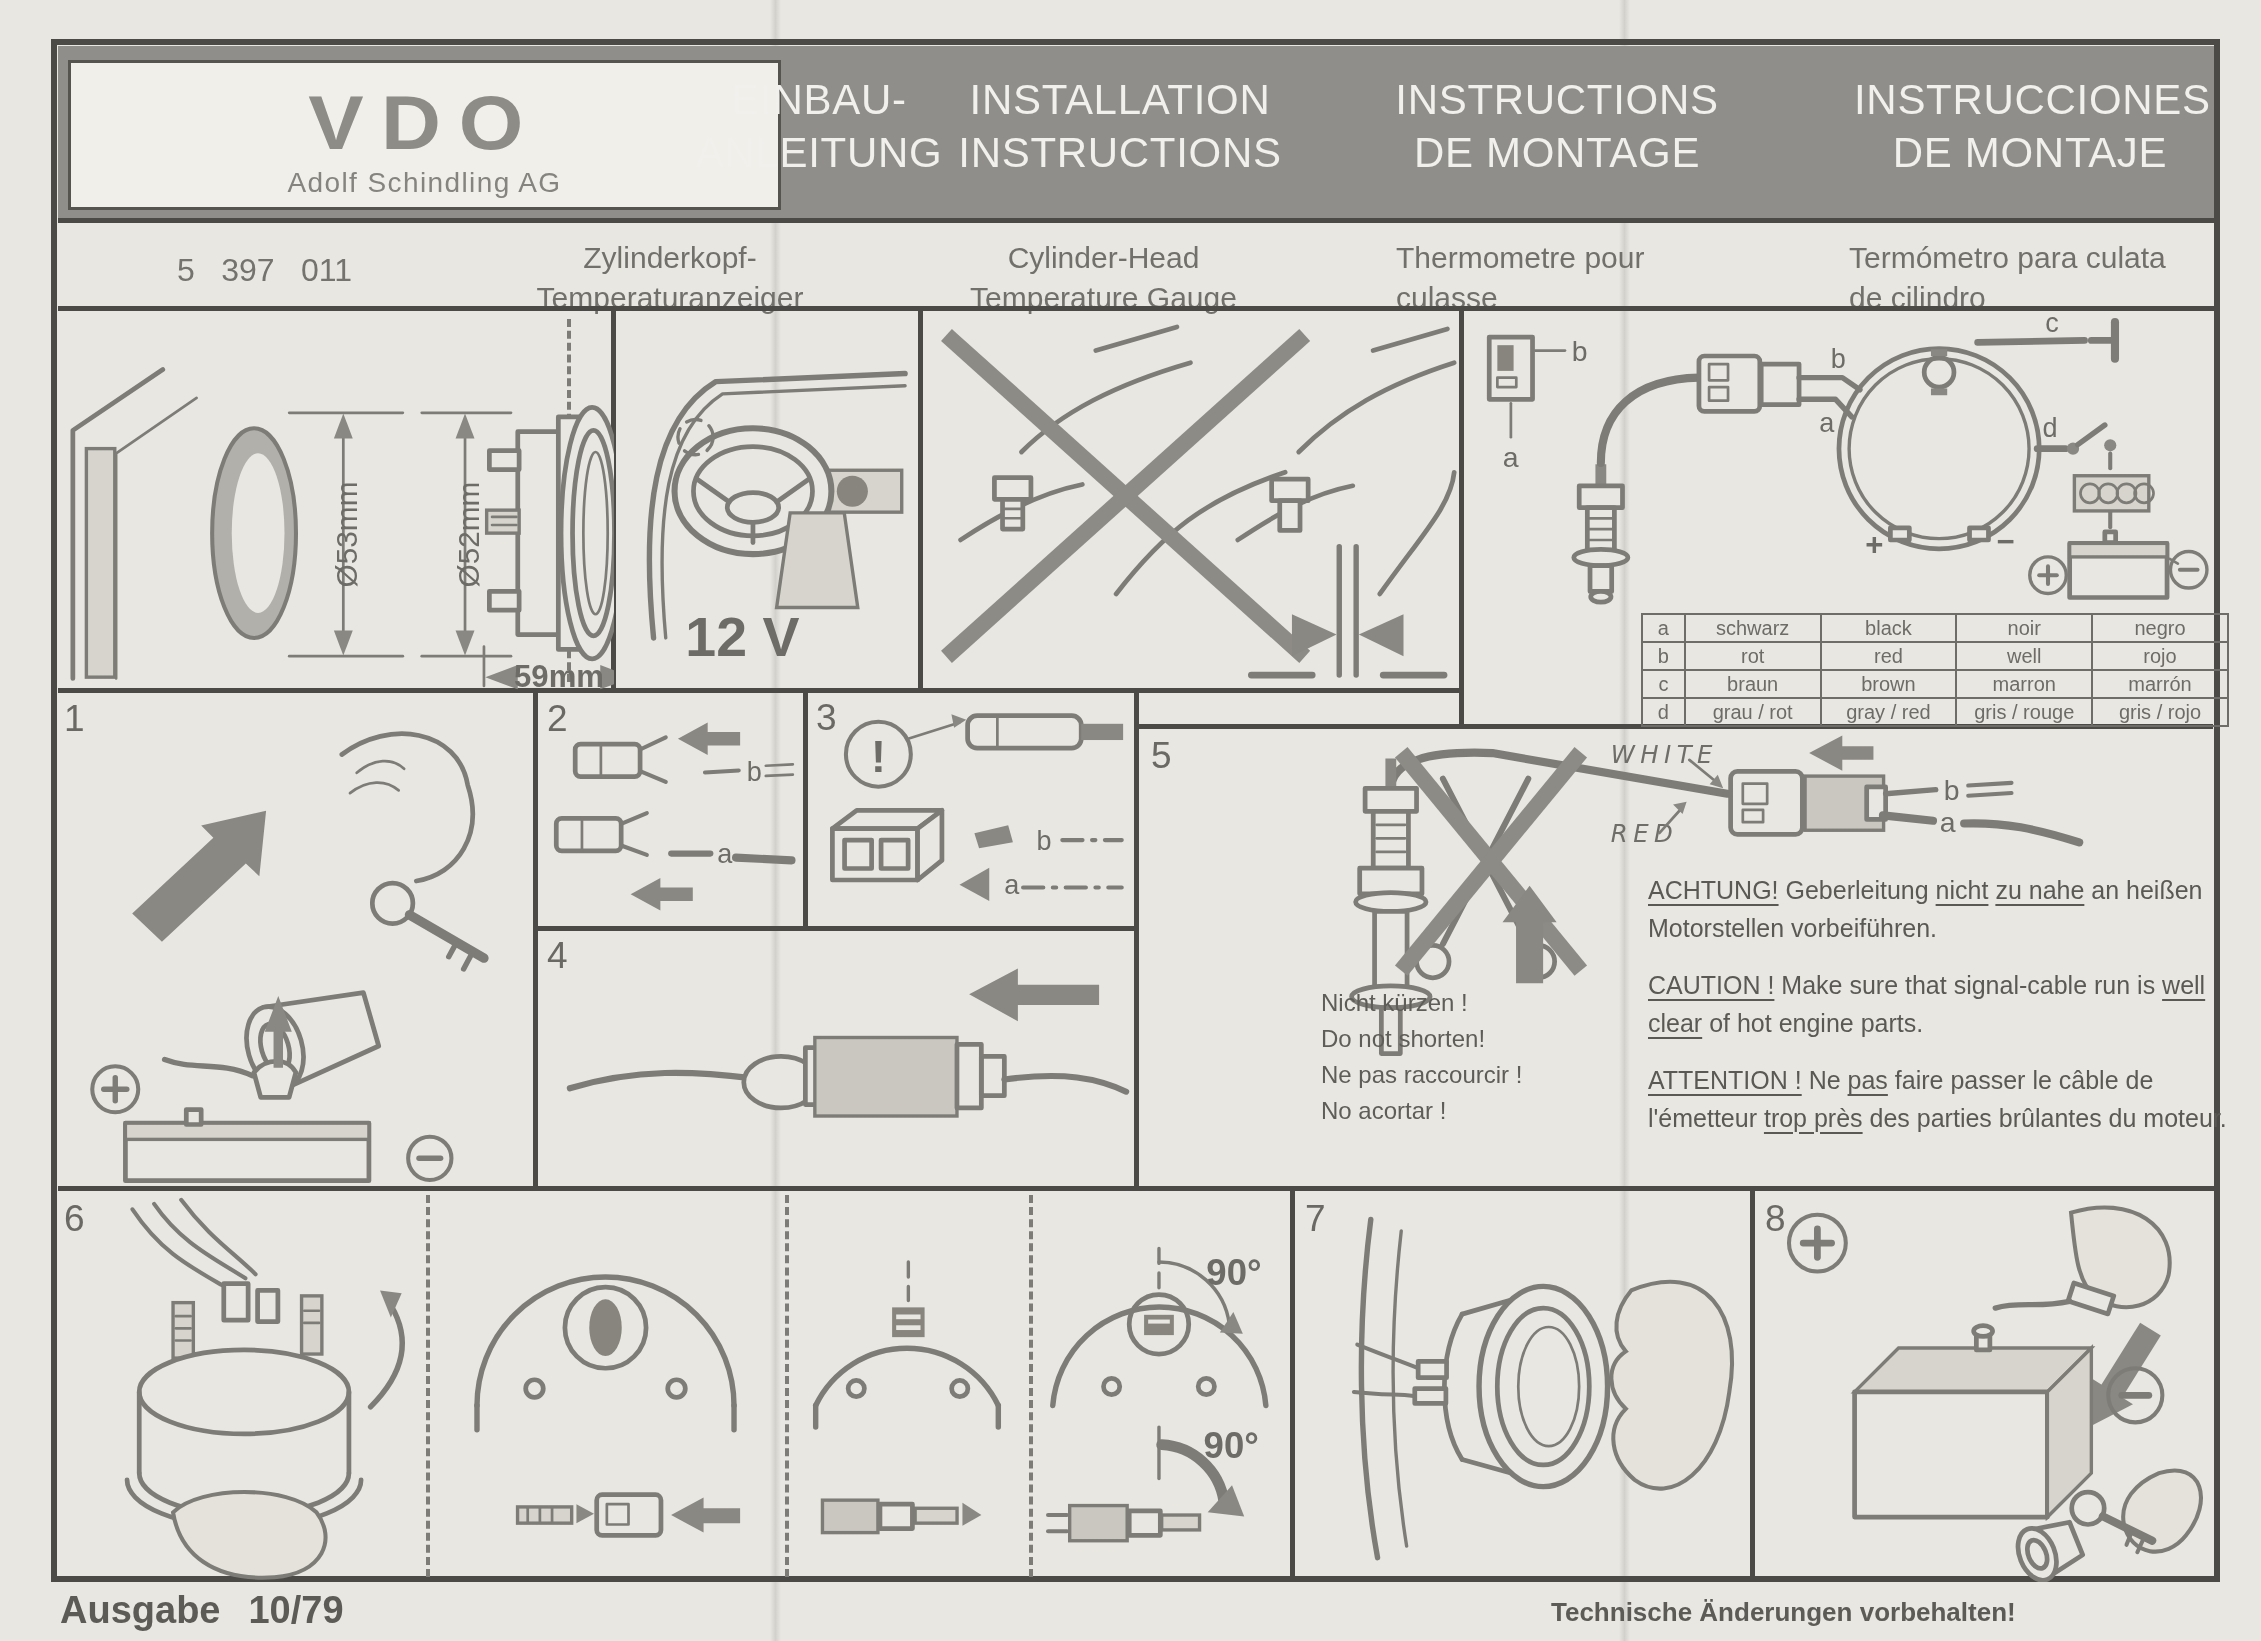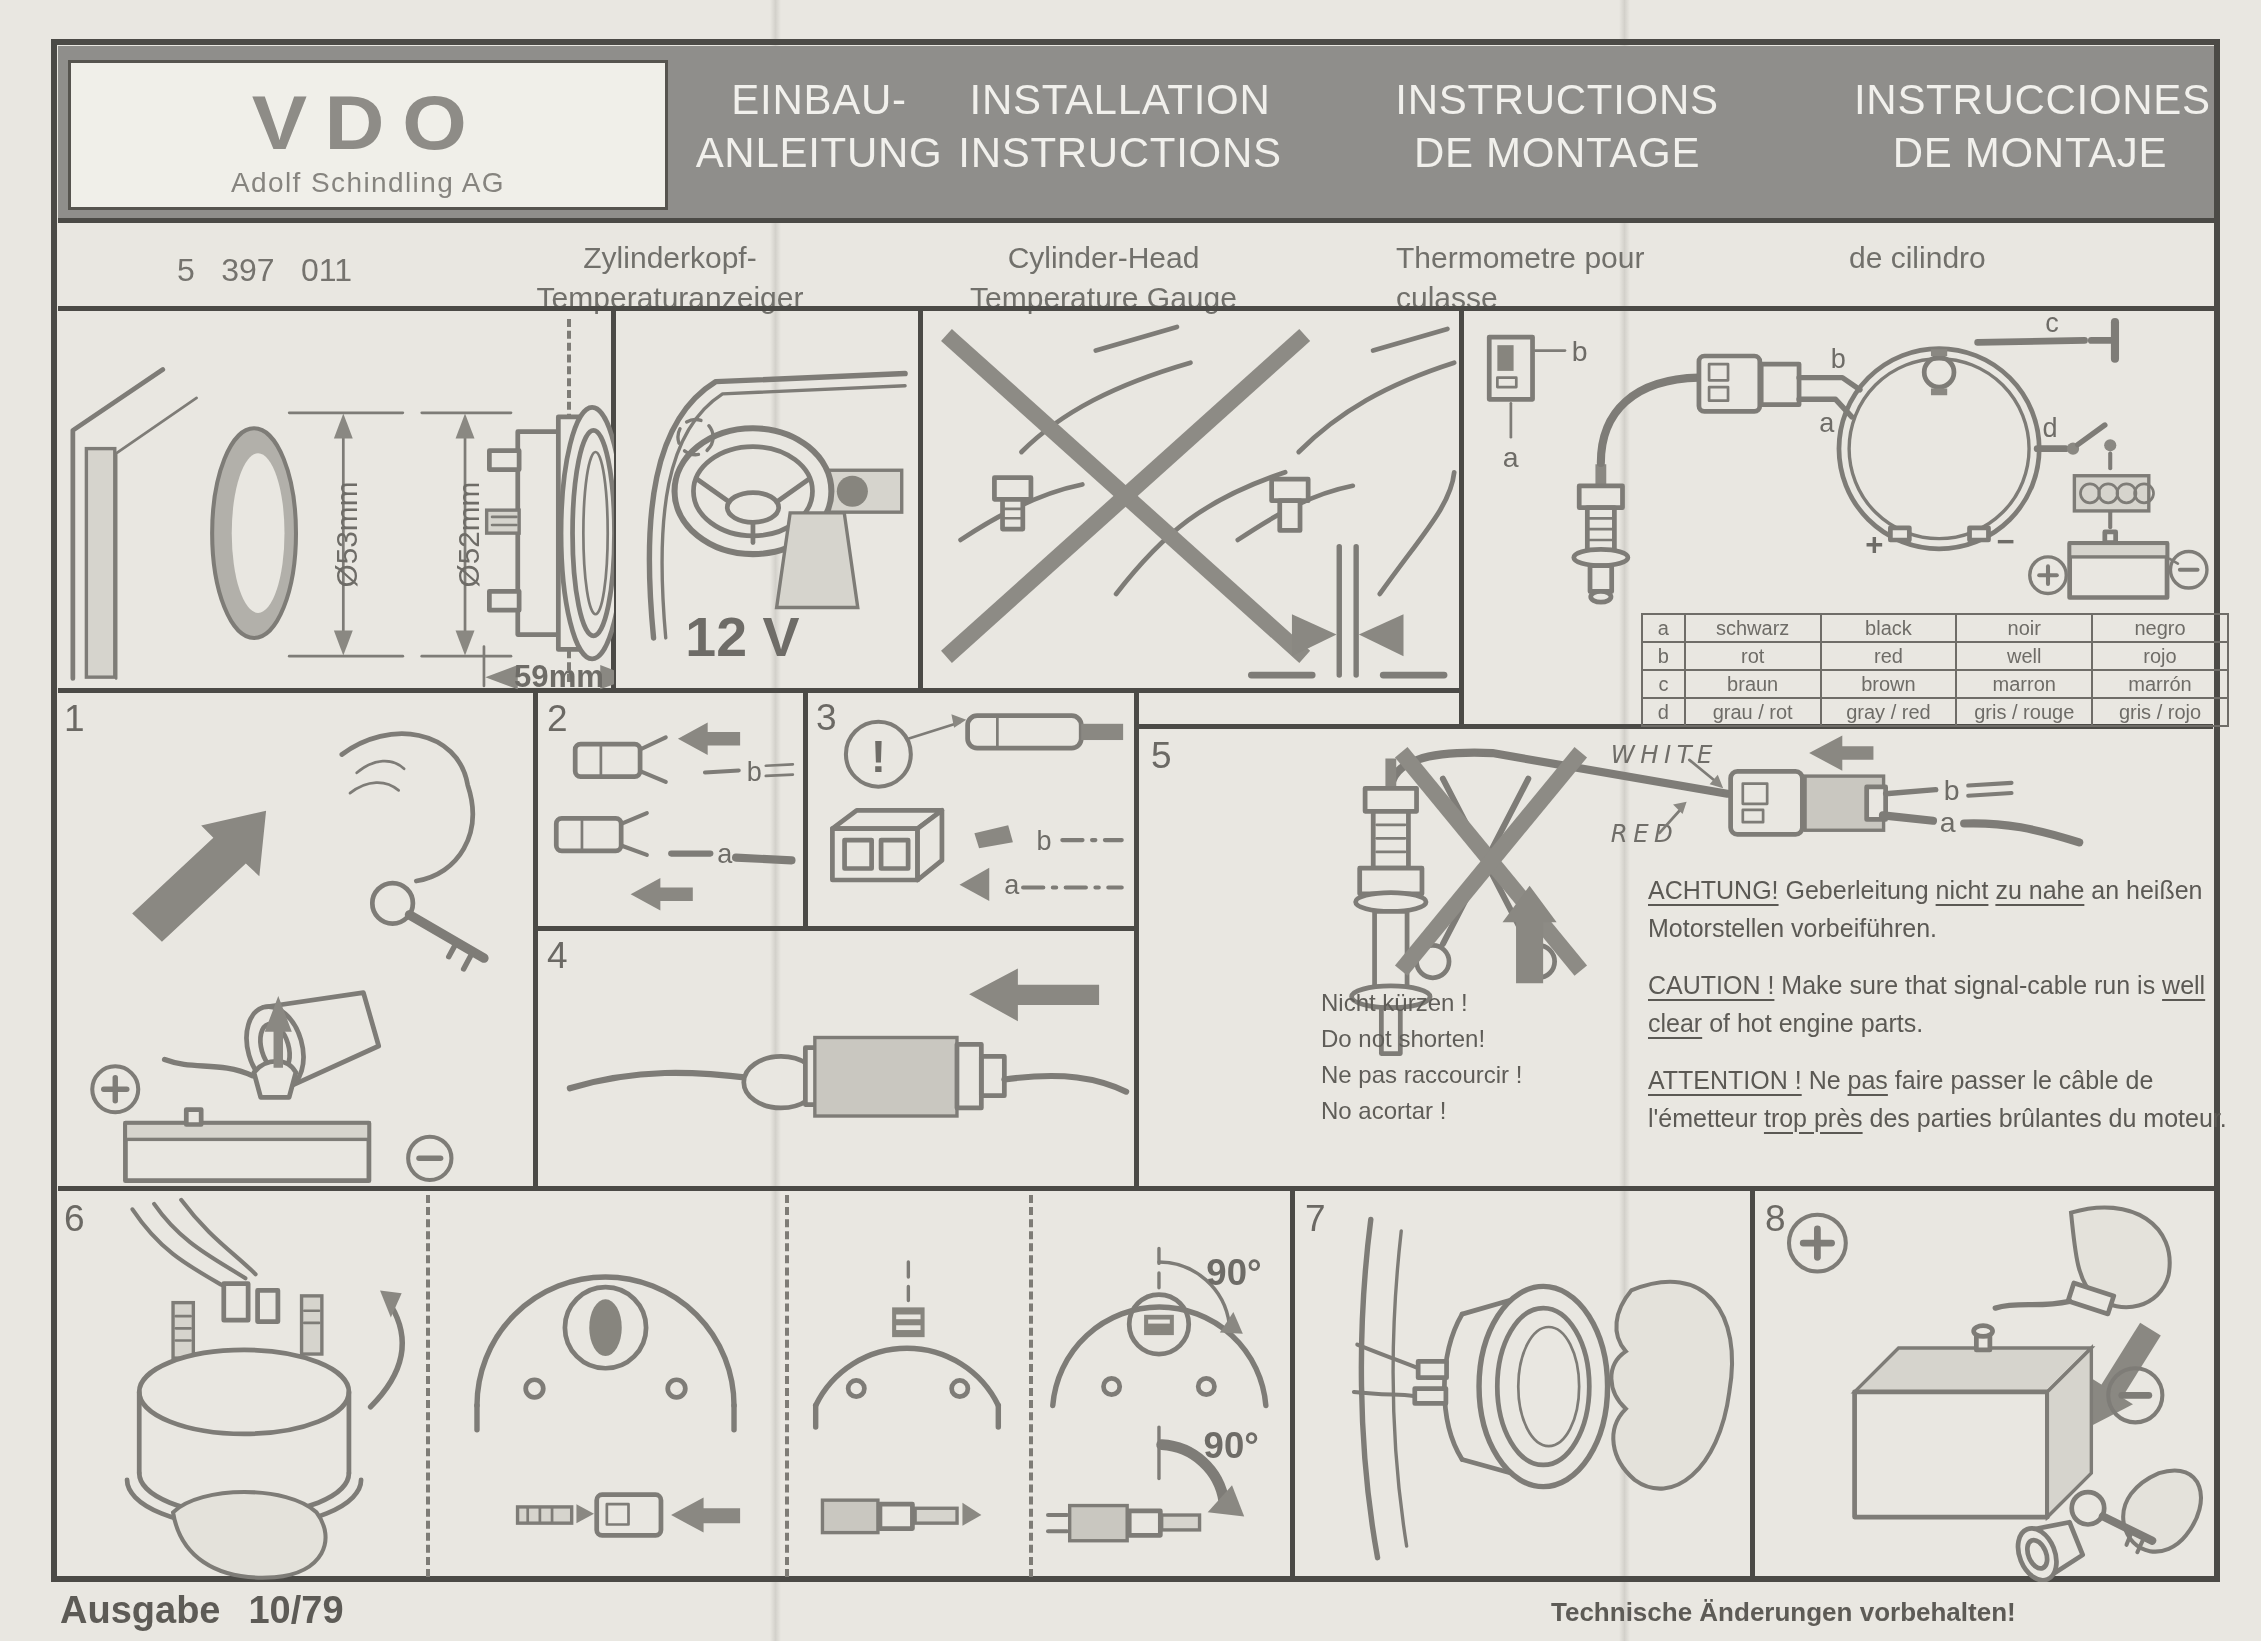--- a/index.html
+++ b/index.html
@@ -6,21 +6,21 @@
   #sheet{position:relative;width:2261px;height:1641px;background:#e9e7e1;overflow:hidden;
          font-family:"Liberation Sans","DejaVu Sans",sans-serif;color:#6e6c67;}
   .abs{position:absolute;}
   
   #frame{left:51px;top:39px;width:2169px;height:1543px;border:6.8px solid #4b4a46;box-sizing:border-box;}
   .hline{height:5.4px;background:#4b4a46;}
   .vline{width:5.4px;background:#4b4a46;}
   .vdash{width:0;border-left:4.7px dashed #7e7c76;}
   
   #band{left:58px;top:46px;width:2156px;height:177px;background:#8f8e8b;}
-  #vdobox{left:68px;top:60px;width:600px;height:150px;background:#f0efe9;border:3.4px solid #56544f;
+  #vdobox{left:68px;top:60px;width:713px;height:150px;background:#f0efe9;border:3.4px solid #56544f;
           box-sizing:border-box;text-align:center;}
   .vdologo{margin-top:12px;font-size:83px;font-weight:800;letter-spacing:17.6px;color:#8e8c87;transform:scaleY(.92);}
   .vdocompany{font-size:28px;color:#86847f;margin-top:-4px;letter-spacing:1.4px;}
   .title{top:74px;width:352px;text-align:center;font-size:42px;line-height:1.25;color:#f1f0ec;letter-spacing:0.7px;}
   
   .sub{top:238px;font-size:30px;line-height:1.32;color:#71706b;}
   .subc{text-align:center;}
   #partno{left:102px;top:252px;width:325px;text-align:center;font-size:32px;word-spacing:17.6px;color:#75736e;}
   
   .stepnum{font-size:37px;color:#6b6964;}
@@ -94,20 +94,21 @@
   </div>
   <div class="abs sub subc" style="left:907px;width:393px">
     <div>Cylinder-Head</div>
     <div>Temperature Gauge</div>
   </div>
   <div class="abs sub" style="left:1396px;width:365px">
     <div>Thermometre pour</div>
     <div>culasse</div>
   </div>
   <div class="abs sub" style="left:1849px;width:379px">
+    <div>Termómetro para culata</div>
     <div>de cilindro</div>
   </div>
 
   <div class="abs hline" style="left:58px;top:218px;width:2156px"></div>
   <div class="abs hline" style="left:58px;top:306px;width:2156px"></div>
   <div class="abs hline" style="left:58px;top:688px;width:1404px"></div>
   <div class="abs hline" style="left:1137px;top:724px;width:1076px"></div>
   <div class="abs hline" style="left:536px;top:926px;width:601px"></div>
   <div class="abs hline" style="left:58px;top:1186px;width:2156px"></div>
   <div class="abs vline" style="left:611px;top:310px;height:380px"></div>

